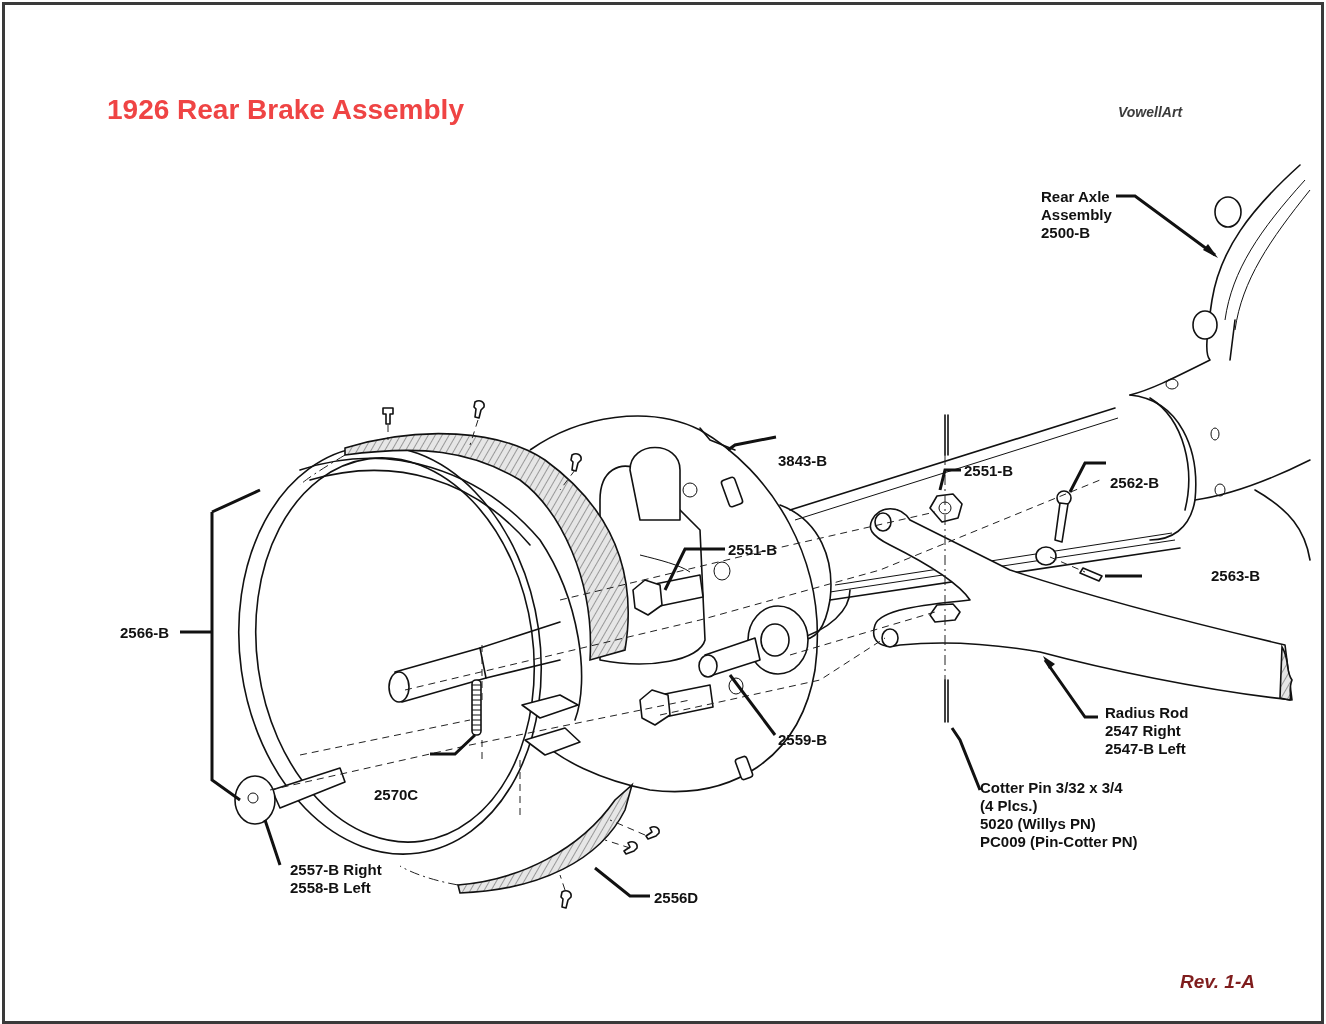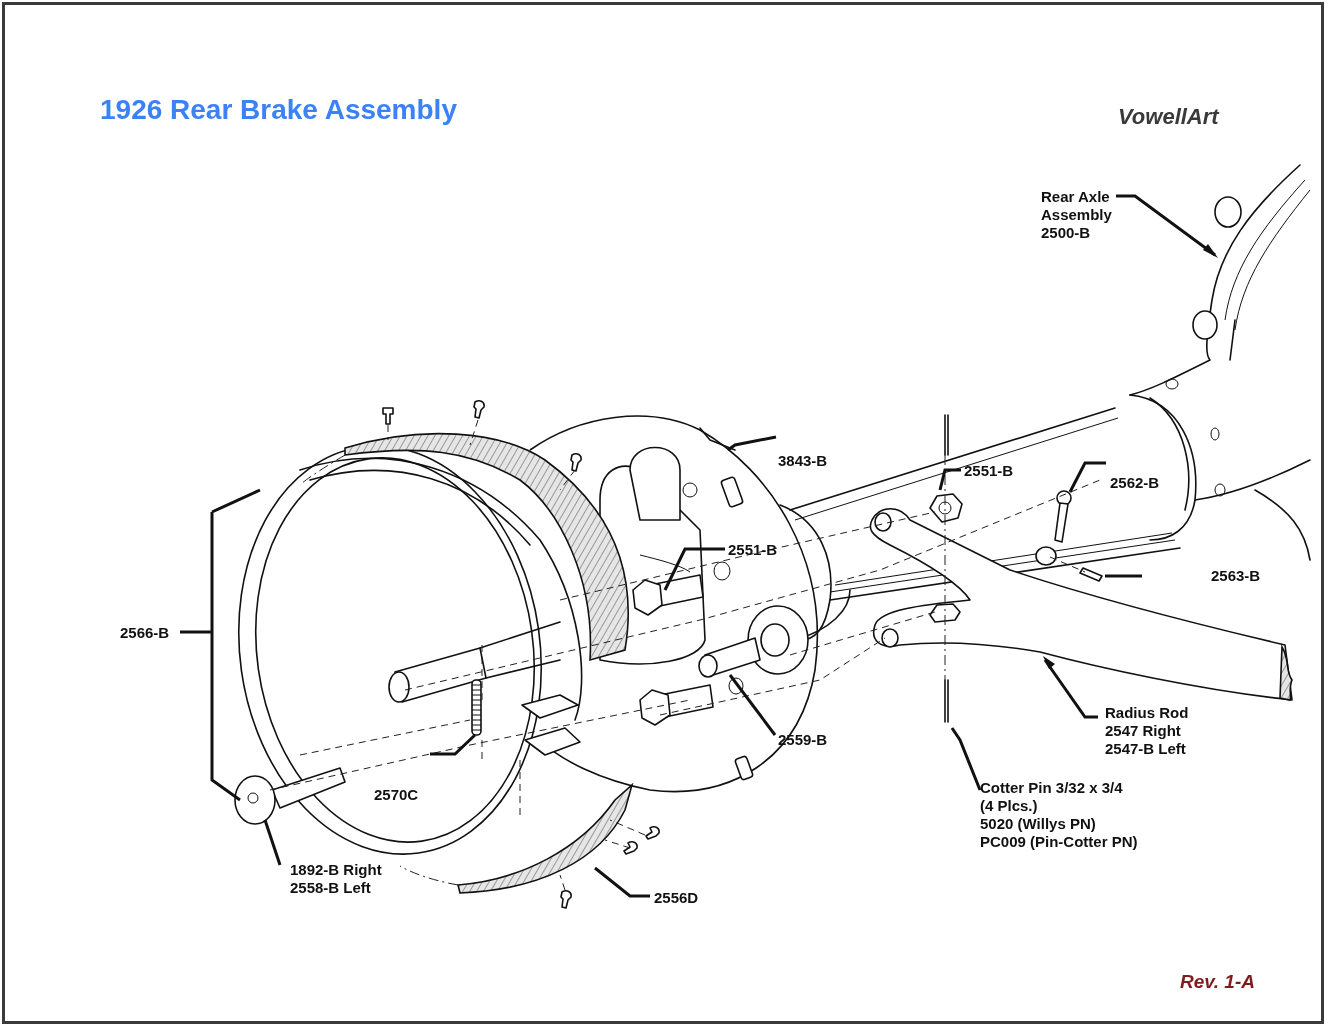--- a/index.html
+++ b/index.html
@@ -1,19 +1,19 @@
 <!DOCTYPE html>
 <html><head>
 <meta charset="utf-8">
 <style>
   html, body { margin: 0; padding: 0; background: #ffffff; }
   body { width: 1326px; height: 1024px; position: relative; overflow: hidden; font-family: "Liberation Sans", sans-serif; }
   .frame { position: absolute; left: 2px; top: 2px; width: 1316px; height: 1016px; border: 3px solid #3a3a3a; border-right-width: 3px; border-bottom-width: 4px; box-sizing: content-box; }
-  .title { position: absolute; left: 100px; top: 94px; font-size: 28px; font-weight: bold; color: #3b82f6; white-space: nowrap; }
-  .brand { position: absolute; left: 1118px; top: 104px; font-size: 22px; font-weight: bold; font-style: italic; color: #3a3a3a; text-align: right; }
+  .title { position: absolute; left: 107px; top: 94px; font-size: 28px; font-weight: bold; color: #ef4444; white-space: nowrap; }
+  .brand { position: absolute; left: 1118px; top: 104px; font-size: 14px; font-weight: bold; font-style: italic; color: #3a3a3a; text-align: right; }
   .rev { position: absolute; left: 1180px; top: 971px; font-size: 19px; font-weight: bold; font-style: italic; color: #7f1d1d; }
   .lbl { position: absolute; font-size: 15px; font-weight: bold; color: #111; line-height: 18px; white-space: nowrap; }
   .lbl div { white-space: nowrap; }
   svg.art { position: absolute; left: 0; top: 0; }
   .ln { fill: none; stroke: #111; stroke-width: 1.6; stroke-linejoin: round; stroke-linecap: round; }
   .thin { fill: none; stroke: #111; stroke-width: 1; }
   .leader { fill: none; stroke: #111; stroke-width: 3; stroke-linejoin: miter; }
   .dash { fill: none; stroke: #222; stroke-width: 1; stroke-dasharray: 7 5; }
   .dashdot { fill: none; stroke: #222; stroke-width: 1; stroke-dasharray: 10 4 2 4; }
   .fillw { fill: #fff; stroke: #111; stroke-width: 1.6; stroke-linejoin: round; }
@@ -216,15 +216,15 @@
 </div>
 
 <div class="lbl" style="left:980px; top:779px;">
   <div>Cotter Pin 3/32 x 3/4</div>
   <div>(4 Plcs.)</div>
   <div>5020 (Willys PN)</div>
   <div>PC009 (Pin-Cotter PN)</div>
 </div>
 
 <div class="lbl" style="left:290px; top:861px;">
-  <div>1892-B Right</div>
+  <div>2557-B Right</div>
   <div>2558-B Left</div>
 </div>
 
 </body></html>

